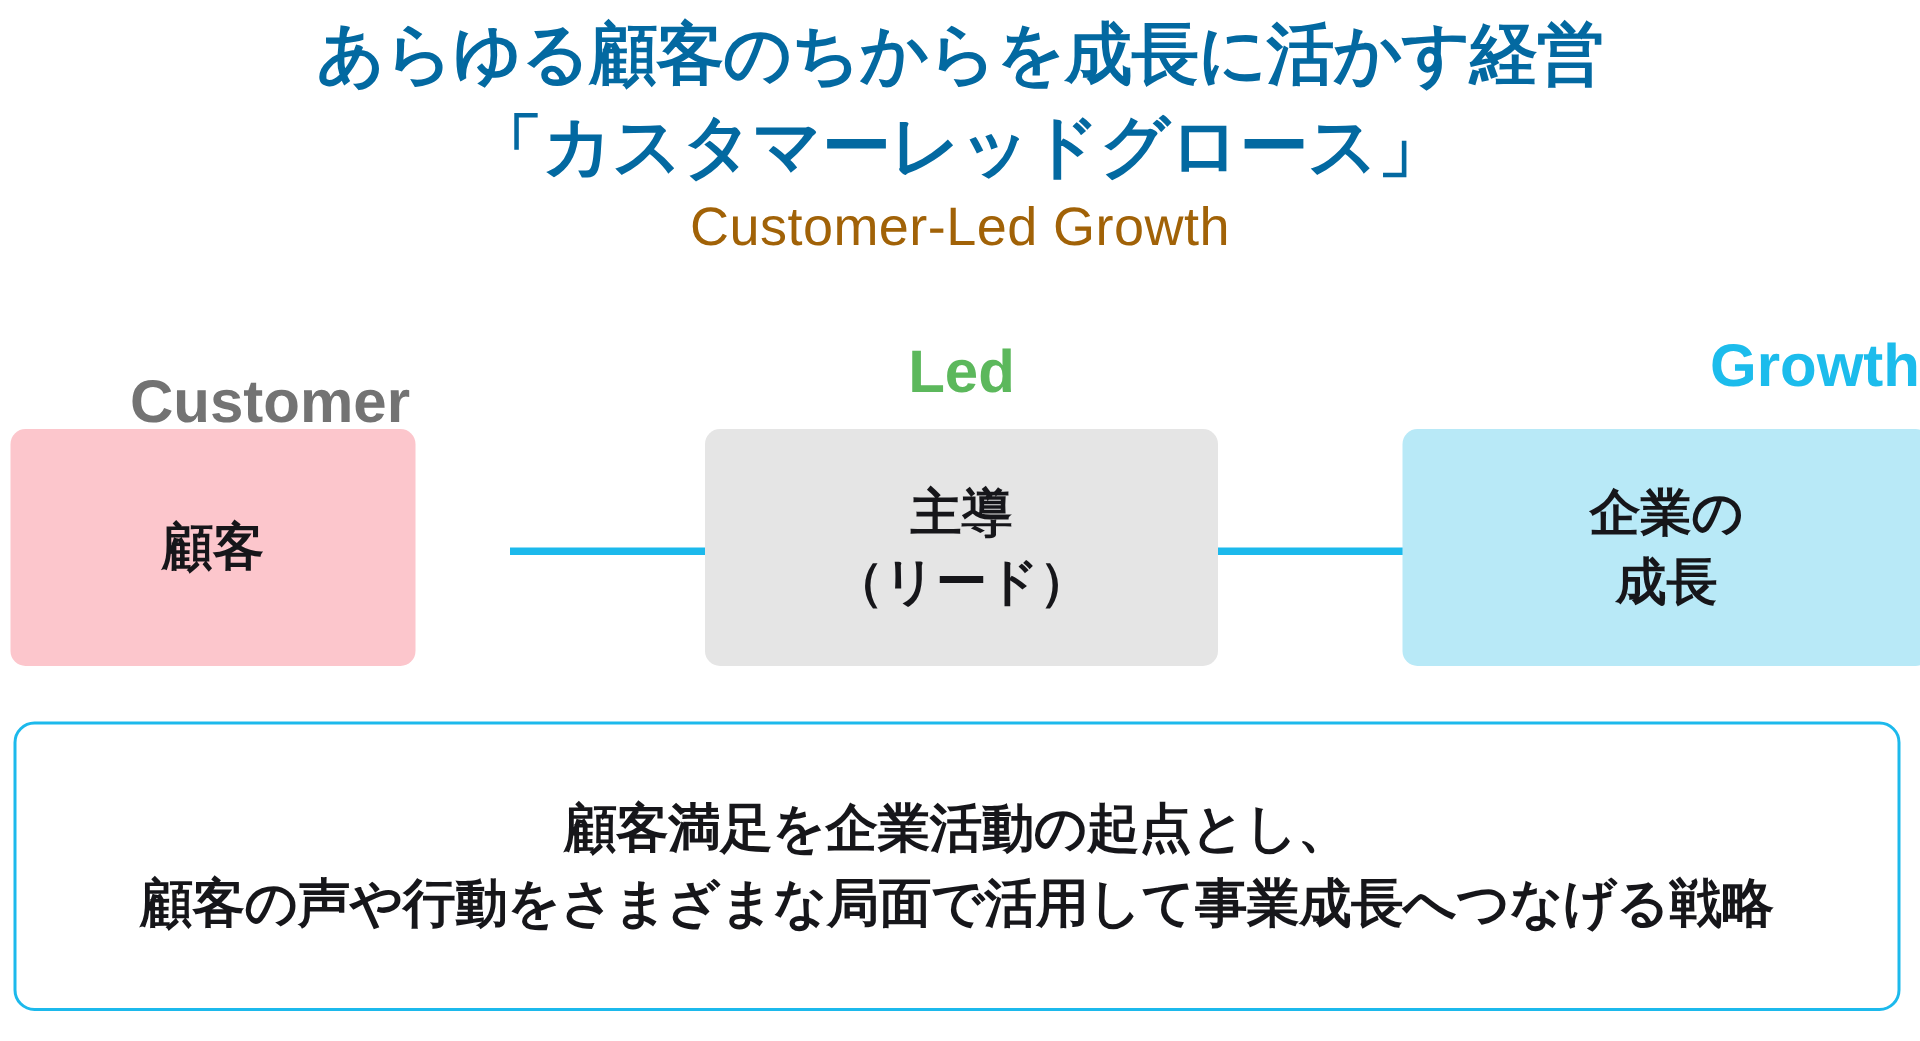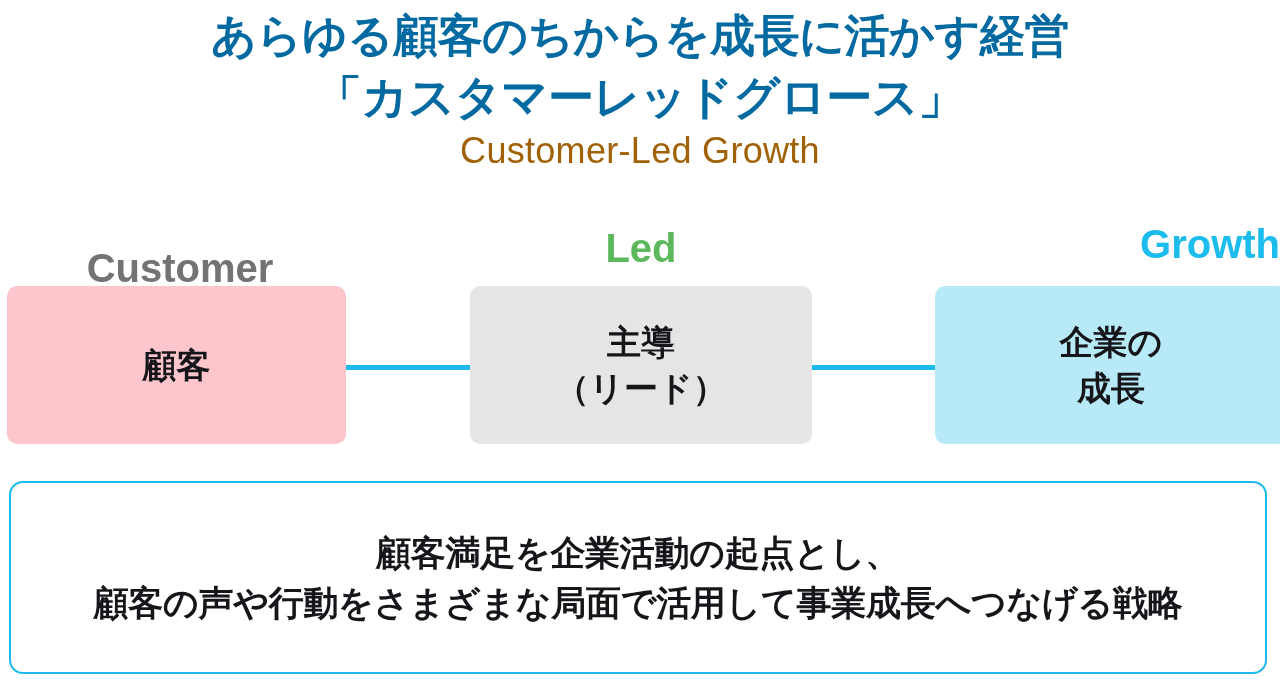--- a/index.html
+++ b/index.html
@@ -102,21 +102,21 @@
   }
   .stage-text {
     color: #16161a;
     font-weight: 700;
     font-size: 34px;
     line-height: 46px;
     white-space: pre-line;
   }
   .box-customer {
     left: 7px;
-    width: 339px;
+    width: 270px;
     background: #fcc6cc;
     text-align: center;
   }
   .box-led {
     left: 470px;
     width: 342px;
     background: #e5e5e5;
   }
   .box-growth {
     left: 935px;

